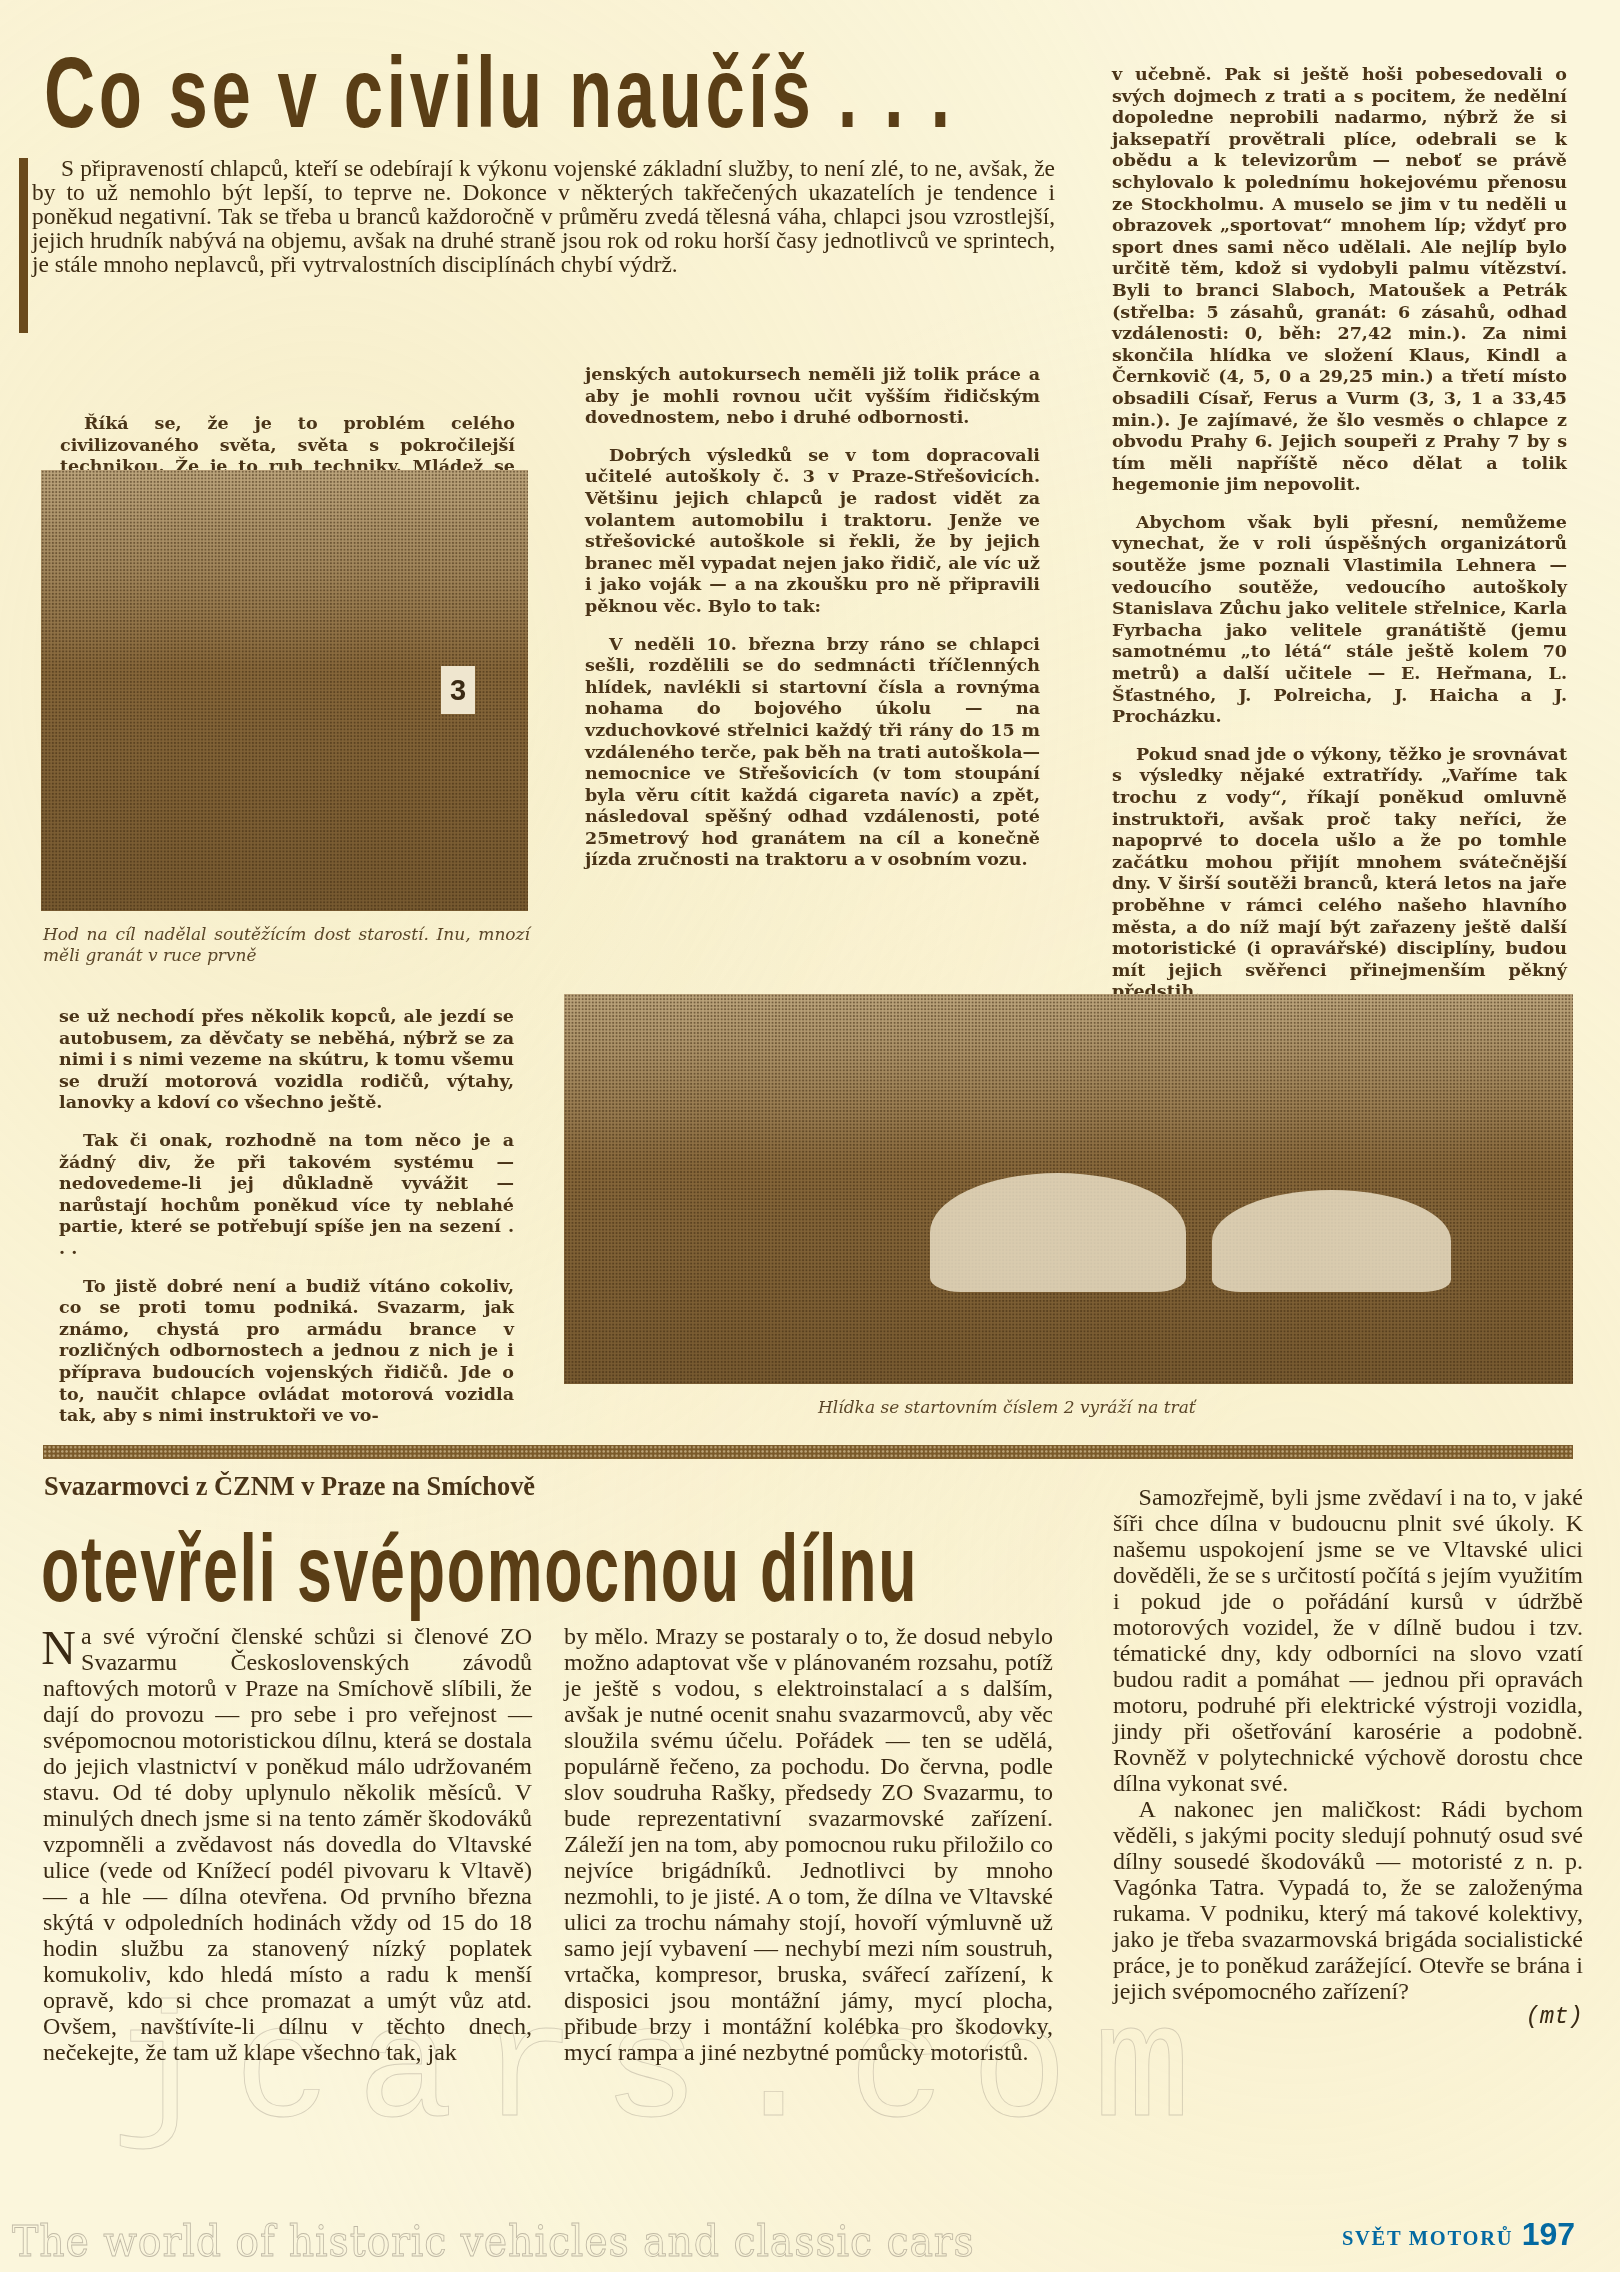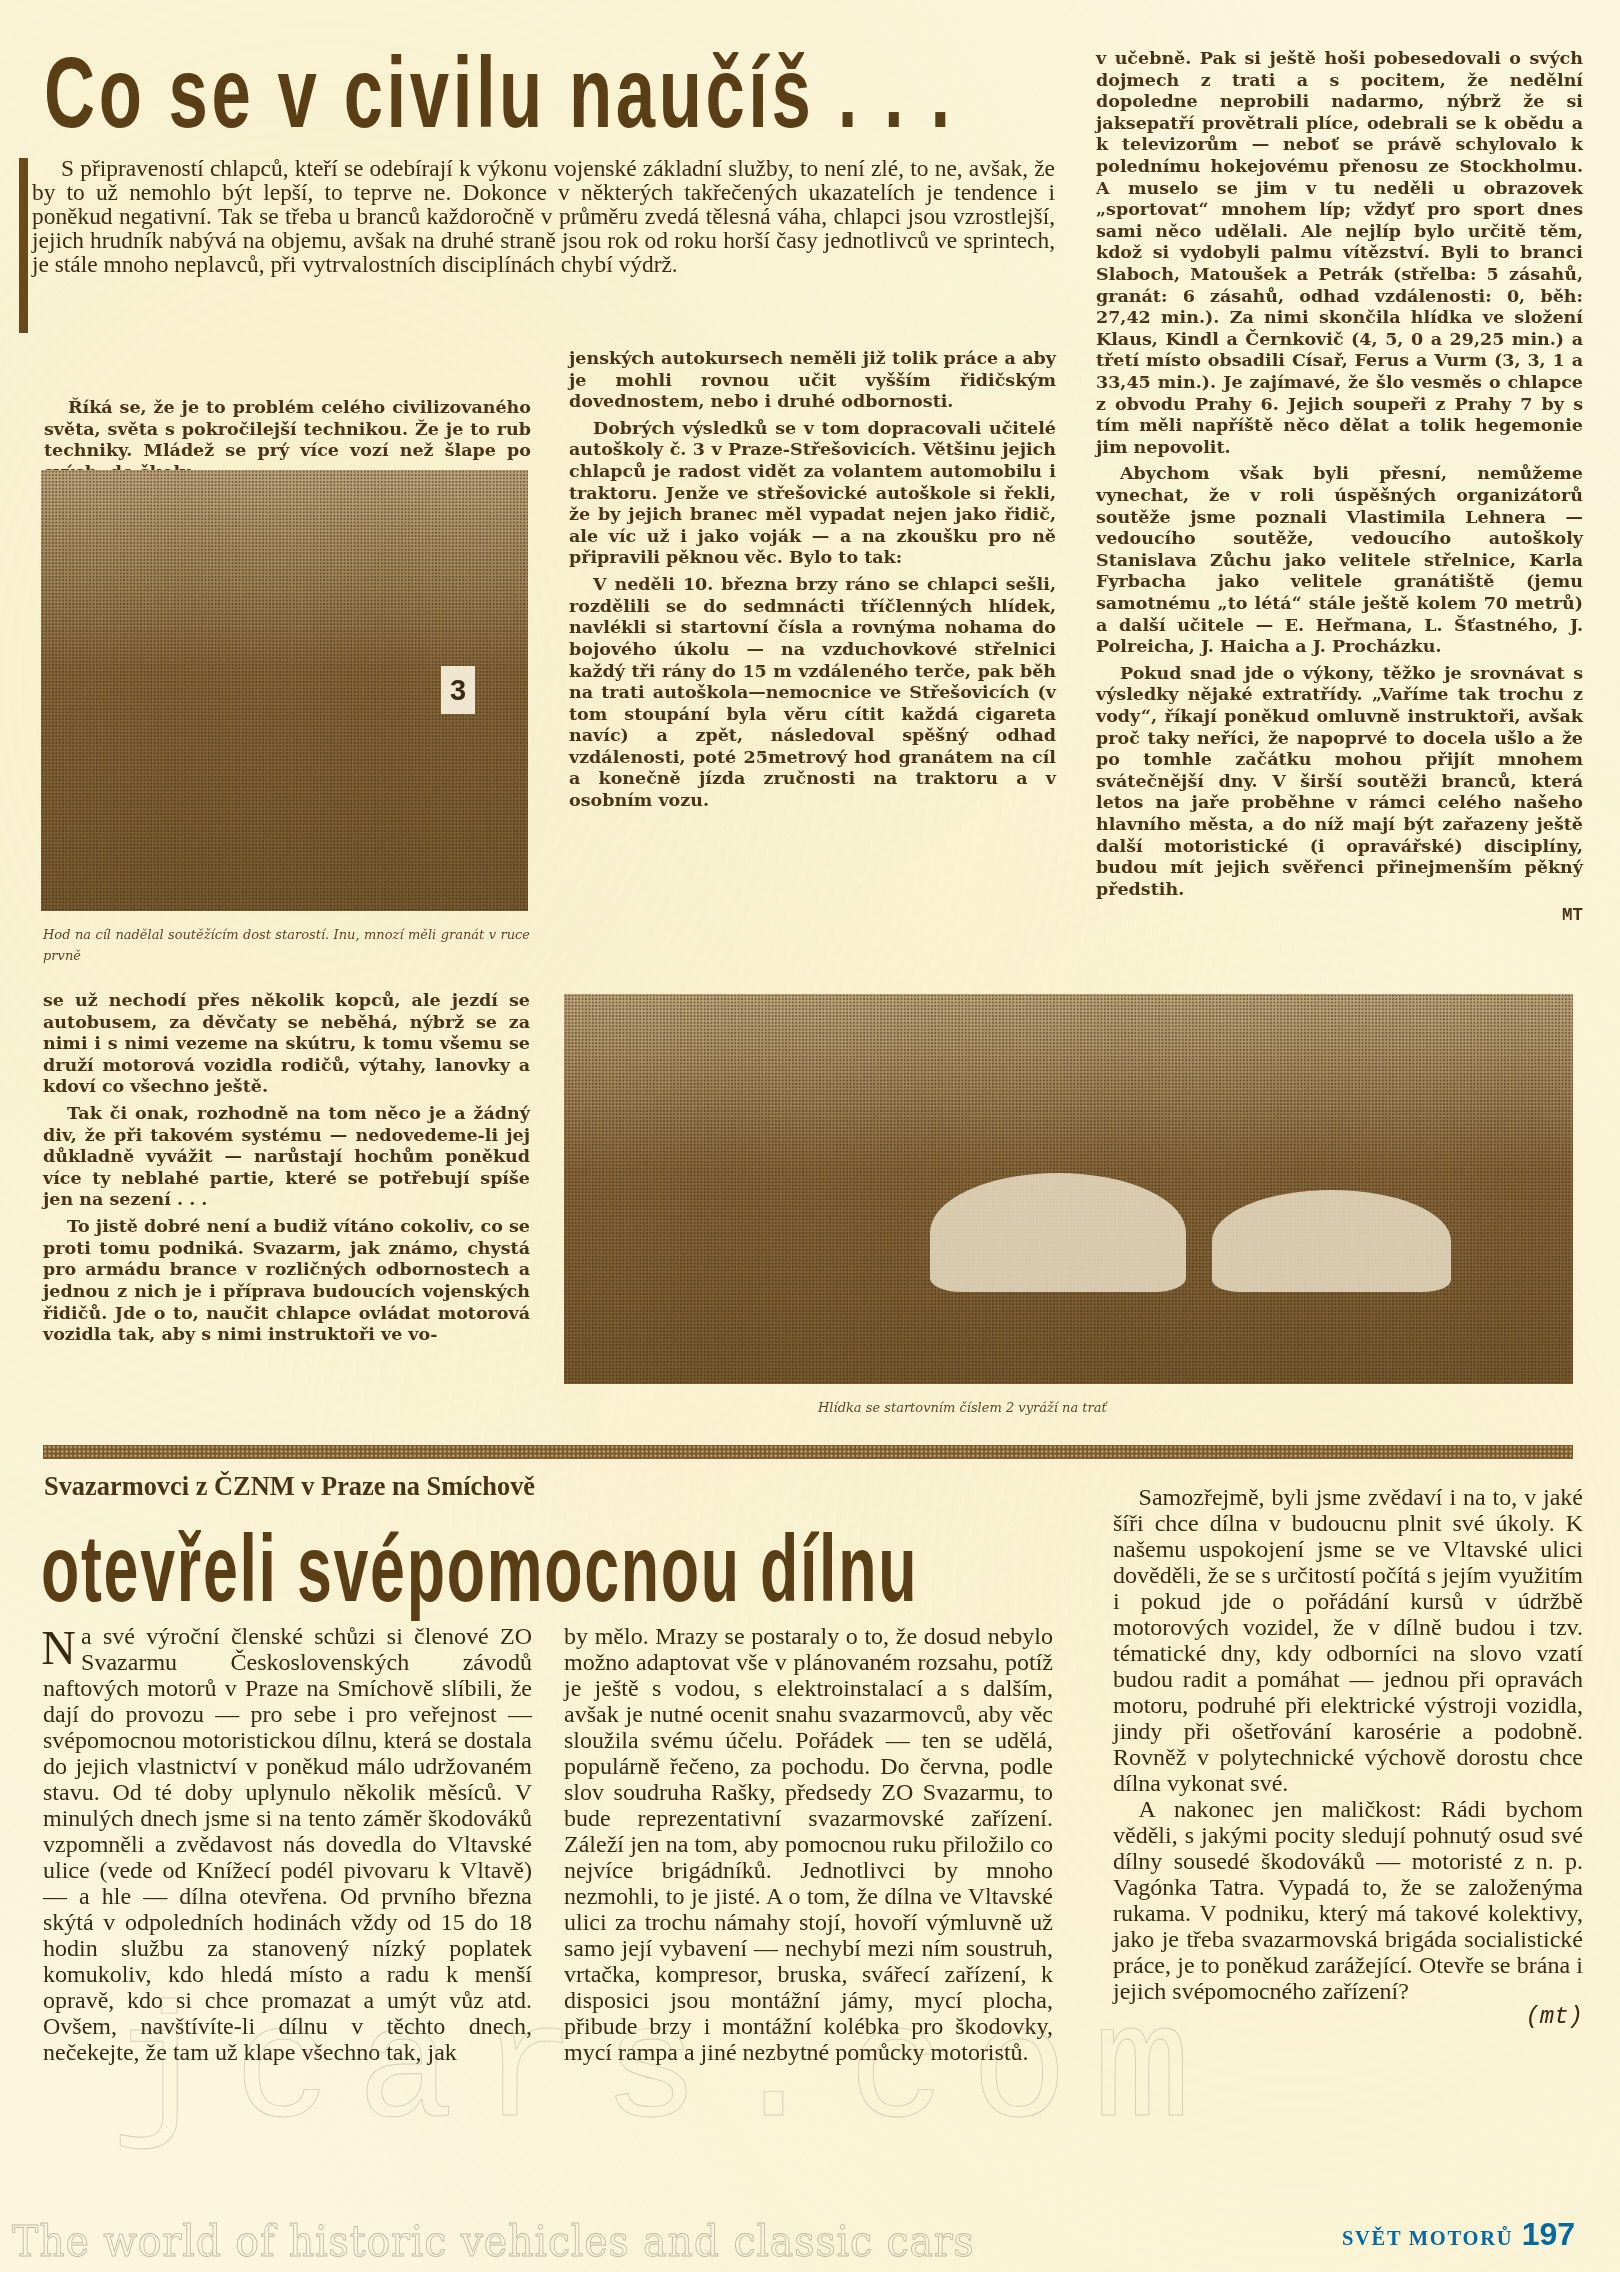--- a/index.html
+++ b/index.html
@@ -23,32 +23,32 @@
   .lead-bar { left:19px; top:158px; width:8.5px; height:175px; background:#6a4a1c; }
   .lead {
     left:32px; top:156px; width:1023px;
     font-family:"Liberation Serif", serif; font-size:23.4px; line-height:24px;
     text-align:justify; text-indent:29px; color:#3d2b12;
   }
   .col {
     font-family:"DejaVu Serif", serif; font-weight:bold; font-size:17.5px;
     line-height:21.6px; text-align:justify; color:#4a3418;
   }
-  .col p { margin:0; text-indent:24px; }
+  .col p { margin:16px; text-indent:24px; }
   .col p.noind { text-indent:0; }
   .col p + p { margin-top:5.1px; }
   .photo {
     background-color:#8a6a3c;
     background-image:
       radial-gradient(circle, rgba(60,40,15,0.55) 0.9px, transparent 1.4px),
       linear-gradient(180deg, rgba(240,225,190,0.5), rgba(120,90,50,0.2) 45%, rgba(90,65,30,0.4));
     background-size:3.4px 3.4px, 100% 100%;
   }
   .caption {
-    font-family:"DejaVu Serif", serif; font-style:italic; font-size:13px; line-height:21px;
+    font-family:"DejaVu Serif", serif; font-style:italic; font-size:17px; line-height:21px;
     color:#5a4628; text-align:justify;
   }
   .divider {
     left:43px; top:1445px; width:1530px; height:13.6px;
     background:#7a5a2a;
     background-image:radial-gradient(circle, rgba(230,210,170,0.6) 0.9px, transparent 1.5px);
     background-size:4.3px 4.3px;
   }
   .kicker {
     left:44px; top:1471px; font-family:"Liberation Serif", serif; font-weight:bold;

